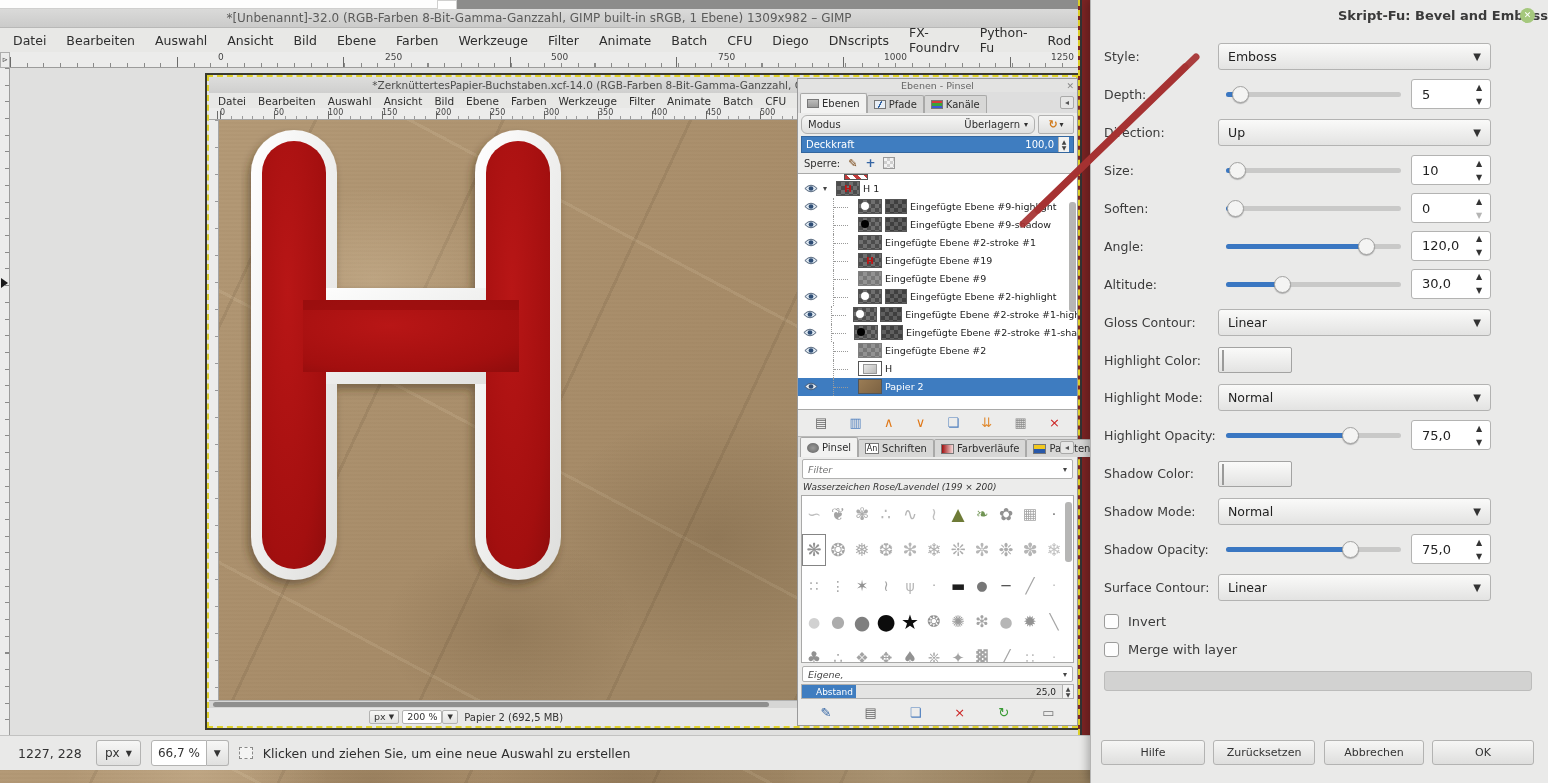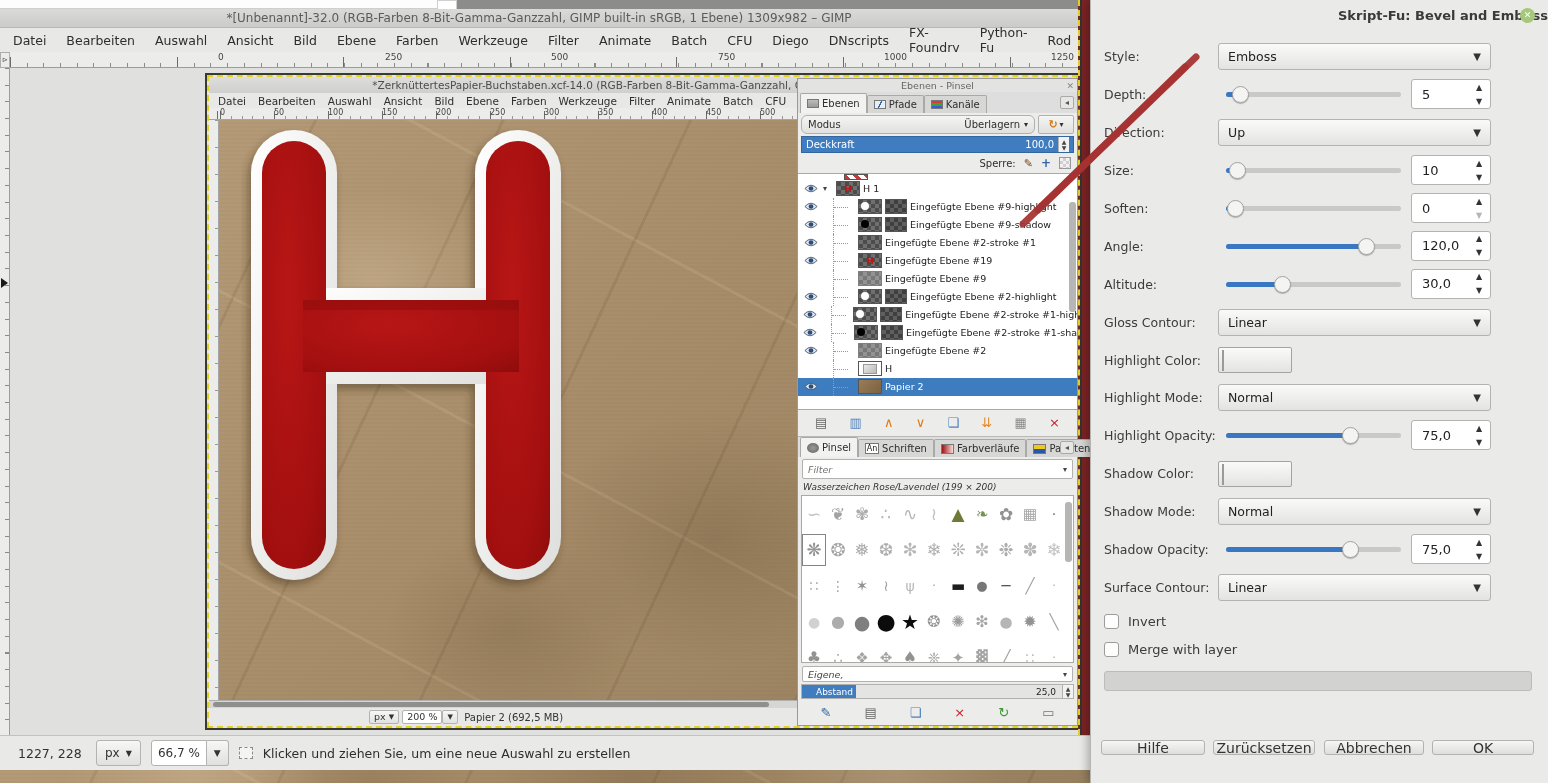--- a/index.html
+++ b/index.html
@@ -105,21 +105,21 @@
   .modus-btn .mv { margin-left:auto; display:flex; align-items:center; gap:4px;}
   .reset-btn { width:36px; height:19px; border:1px solid #b1b1b0; border-radius:2px;
      background:linear-gradient(#f5f5f4,#e0e0df); display:flex; align-items:center; justify-content:center; gap:2px;
      color:#d07818; font-weight:bold; font-size:11px;}
   .opacity-row { height:17px; margin:0 3px; background:#3f7dc0; border:1px solid #33669e; position:relative;
      display:flex; align-items:center; color:#fff; font-size:10px; padding:0 4px;}
   .opacity-row .val { margin-left:auto; }
   .spin-col { display:inline-flex; flex-direction:column; justify-content:center; background:#f2f2f1;
      border-left:1px solid #b1b1b0; height:100%; width:11px; margin-left:4px; align-items:center; color:#444; }
   .spin-col i { font-style:normal; font-size:6px; line-height:6px; }
-  .lock-row { height:20px; display:flex; align-items:center; gap:8px; padding:0 6px; font-size:10px;justify-content:flex-end;}
+  .lock-row { height:20px; display:flex; align-items:center; gap:8px; padding:0 6px; font-size:10px;}
   .lock-pen { color:#7a4a1a; font-size:11px; }
   .lock-move { color:#3465a4; font-weight:bold; font-size:12px; }
   .lock-alpha { width:12px; height:12px; border:1px solid #999;
      background:repeating-conic-gradient(#cfcfcf 0 25%, #f2f2f2 0 50%); background-size:6px 6px; }
 
   .layer-list { height:240px; background:#fff; border-top:1px solid #a9a9a8; border-bottom:1px solid #a9a9a8;
      overflow:hidden; position:relative; }
   .lrow { height:18px; display:flex; align-items:center; gap:3px; padding-left:4px; font-size:9.5px; color:#222;}
   .lrow.sel { background:#3e7cc0; color:#fff; }
   .eye { width:18px; display:flex; justify-content:center; }
@@ -219,22 +219,22 @@
   .swatch { display:none; width:74px; height:26px; border:1px solid #a3a3a2; border-radius:2px; padding:3px;
      background:linear-gradient(#fafaf9,#e3e3e2);}
   .swatch.on { display:block; }
   .swatch .inner { width:100%; height:100%; border:1px solid #9a9a99; }
   .chk-row { height:28px; display:flex; align-items:center; gap:9px; padding-left:13px; }
   .chk-box { width:15px; height:15px; border:1px solid #9c9c9b; border-radius:3px; background:#fdfdfd; }
   .chk-label { font-size:13px; color:#3b3b3b; }
   .dlg-progress { position:absolute; left:13px; right:16px; top:671px; height:20px; background:#d2d2d1;
      border:1px solid #bcbcbb; border-radius:3px; }
   .dlg-buttons { position:absolute; left:0; top:740px; width:458px; height:30px; }
-  .dbtn { position:absolute; height:15px; border:1px solid #b3b3b2; border-radius:3px;
-     background:linear-gradient(#f6f6f5,#dededd); font-size:14px; color:#333;
+  .dbtn { position:absolute; height:25px; border:1px solid #b3b3b2; border-radius:3px;
+     background:linear-gradient(#f6f6f5,#dededd); font-size:11px; color:#333;
      display:flex; align-items:center; justify-content:center; }
   .dbtn.b1 { left:10px; width:104px; }
   .dbtn.b2 { left:122px; width:102px; }
   .dbtn.b3 { left:233px; width:100px; }
   .dbtn.b4 { left:341px; width:102px; }
 </style>
 </head>
 <body>
 
 <div id="stage">

